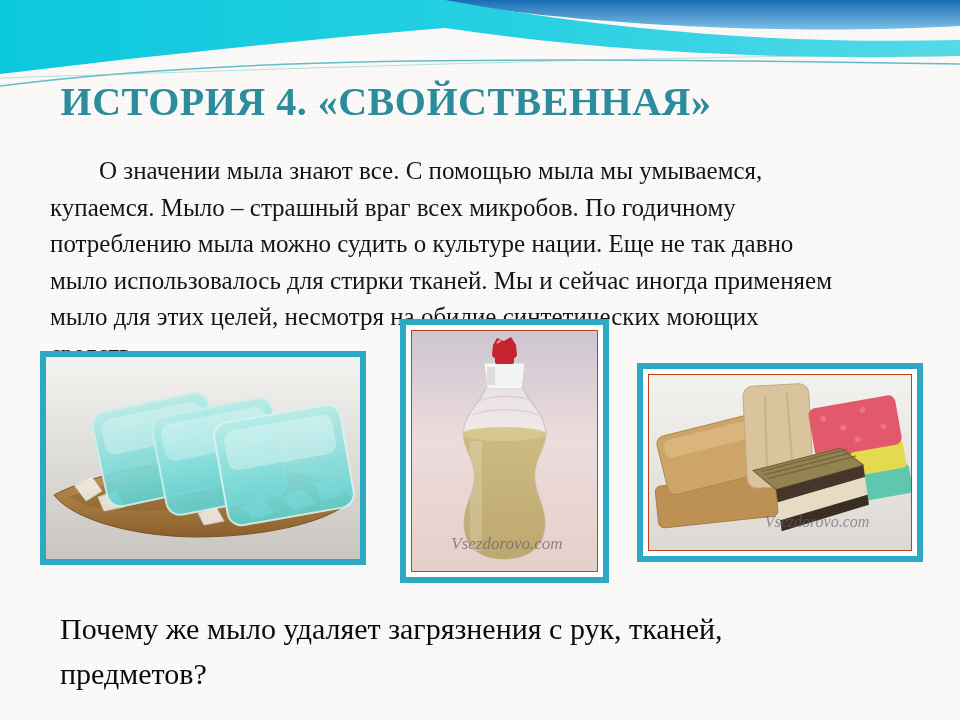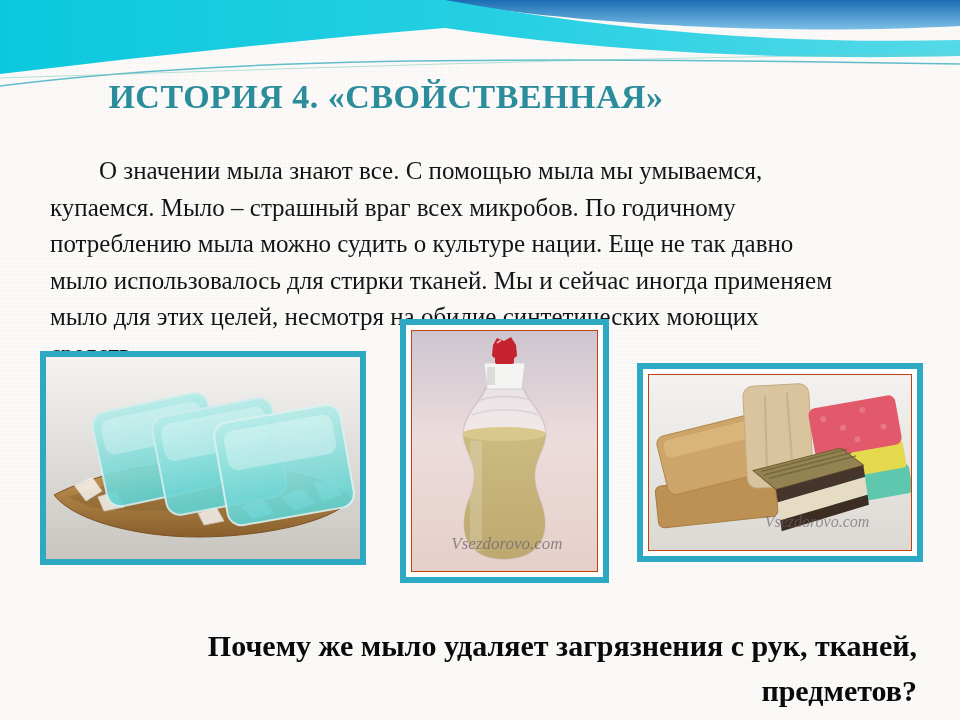--- a/index.html
+++ b/index.html
@@ -8,42 +8,42 @@
     position:relative;width:960px;height:720px;overflow:hidden;
     background-color:#fbfaf8;
     background-image:
       repeating-linear-gradient(0deg, rgba(120,120,110,0.025) 0 1px, transparent 1px 4px),
       repeating-linear-gradient(90deg, rgba(120,120,110,0.02) 0 1px, transparent 1px 4px);
     font-family:"Liberation Serif", serif;
   }
   .header-svg{position:absolute;top:0;left:0;display:block;}
   .slide-title{
     position:absolute;top:78px;left:0;width:772px;margin:0;
-    text-align:center;font-size:34px;font-weight:bold;letter-spacing:0.5px;
+    text-align:center;font-size:40px;font-weight:bold;letter-spacing:0.5px;
     color:#2b8d9c;
   }
   .body-paragraph{
     position:absolute;top:141px;left:38px;width:886px;margin:12px;
     font-size:25px;line-height:36.5px;color:#151515;
     white-space:pre-line;text-indent:49px;
   }
   .photo-frame{
     position:absolute;box-sizing:border-box;
     border:6px solid #2ea9c4;background:#ffffff;
   }
   .photo-frame.matted{padding:5px;}
   .inner-mat{
     width:100%;height:100%;box-sizing:border-box;
     border:1px solid #c2410c;overflow:hidden;
   }
   .photo-frame svg{display:block;}
   svg text{font-family:"Liberation Serif", serif;}
   .question-text{
-    position:absolute;top:606px;left:60px;width:840px;margin:17px;
-    text-align:right;font-size:30px;line-height:45px;font-weight:bold;
+    position:absolute;top:606px;left:60px;width:840px;margin:0;
+    text-align:left;font-size:30px;line-height:45px;font-weight:normal;
     color:#0a0a0a;white-space:pre-line;
   }
 </style>
 </head>
 <body>
 
 <div class="slide">
 
   <svg class="header-svg" width="960" height="145" viewBox="0 0 960 145" aria-hidden="true">
     <defs>

